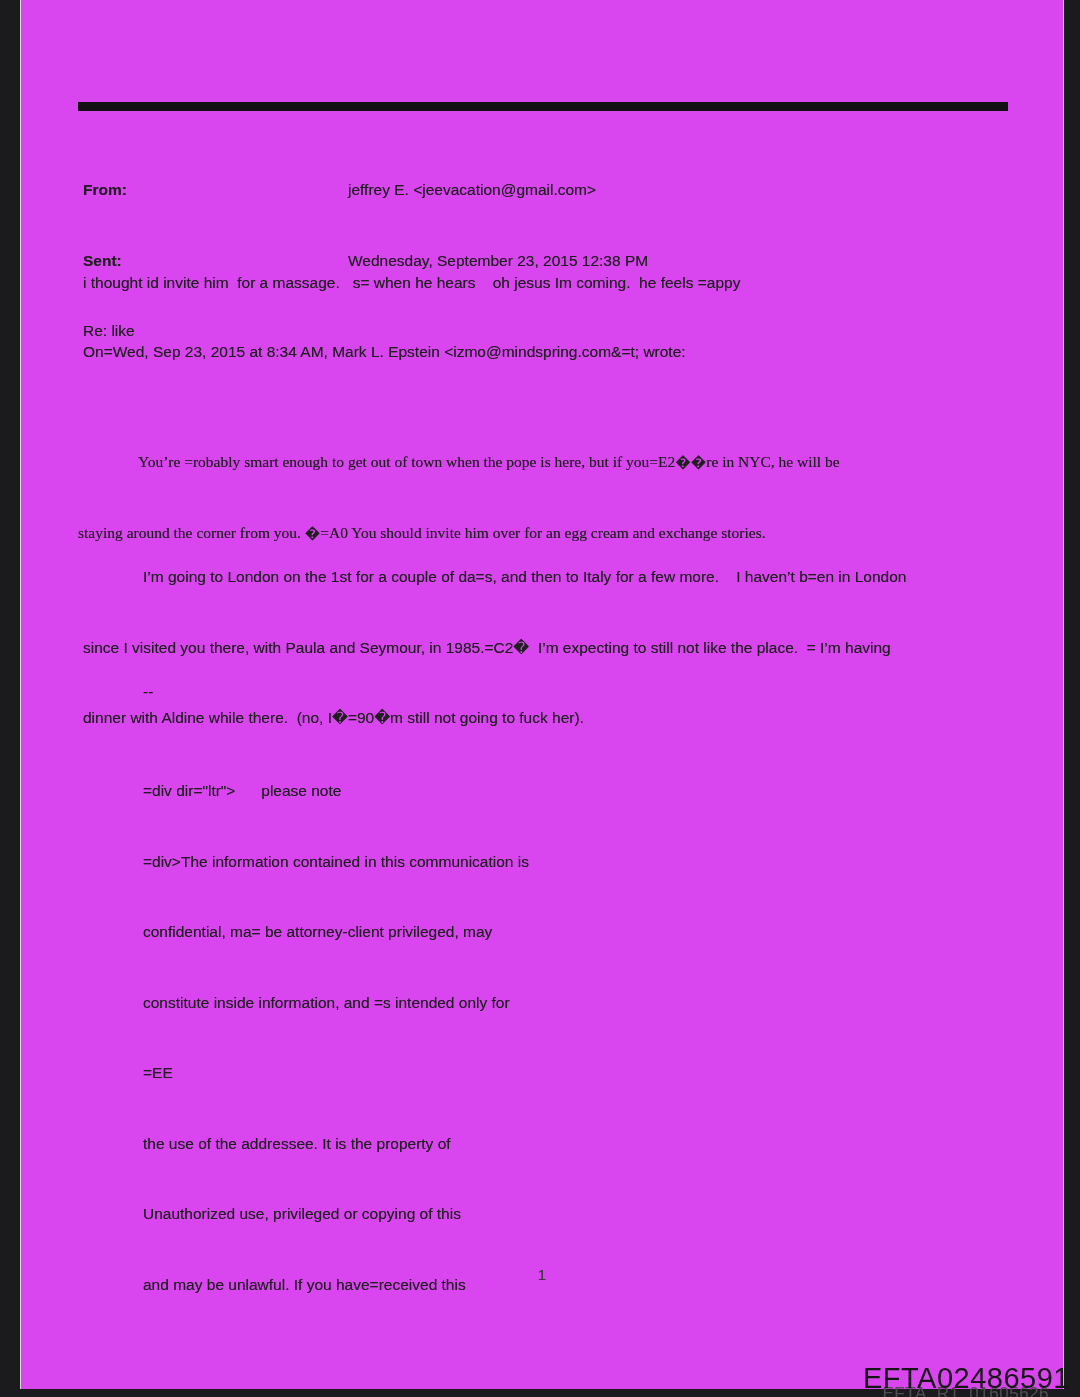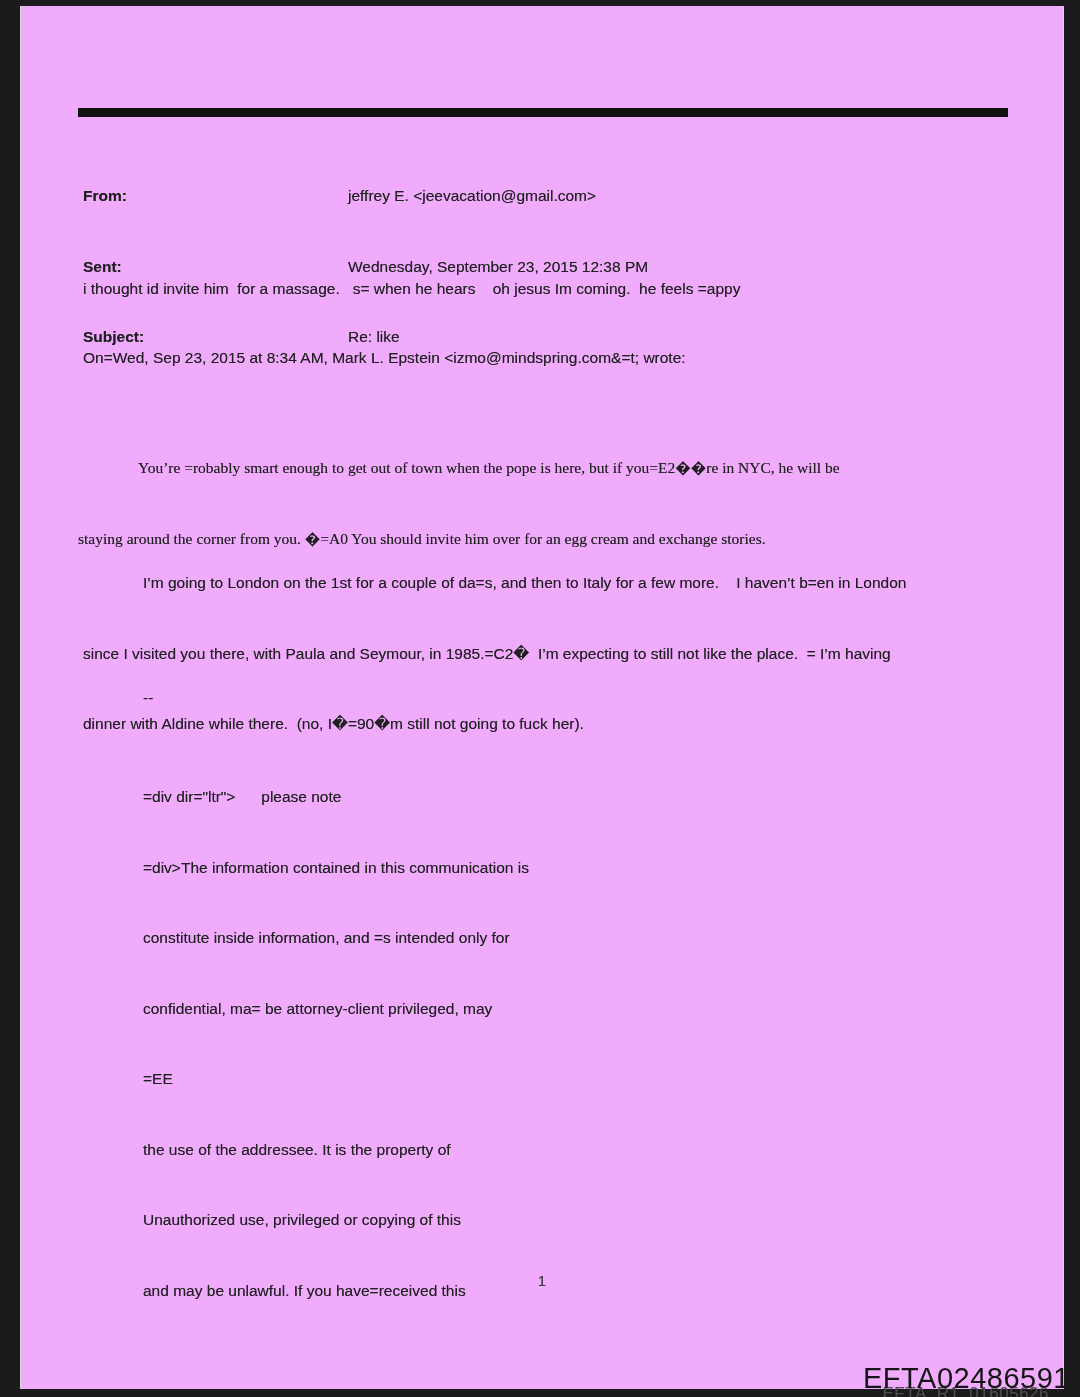--- a/index.html
+++ b/index.html
@@ -7,23 +7,22 @@
     width: 1080px; height: 1397px;
     position: relative;
     background: #1b1b1d;
     font-family: "Liberation Sans", "DejaVu Sans", sans-serif;
     color: #1f1f1f;
     overflow: hidden;
   }
   .page {
     position: absolute;
     left: 20px; right: 16px; top: 0; bottom: 8px;
-    background: #f0abfc;
+    background: #d946ef;
     box-shadow: inset 1px 0 0 #d8d8d8, inset -1px 0 0 #d8d8d8;
-    margin-top: 6px;
   }
   .edge-bar { position: absolute; background: #1b1b1d; }
   .top-rule {
     position: absolute;
     left: 58px; top: 102px;      
     width: 930px; height: 9px;
     background: #111;
   }
   .txt {
     position: absolute;
@@ -78,21 +77,20 @@
   <div class="txt header-block">
     <div class="header-row">
       <span class="header-label">From:</span>
       <span class="header-value">jeffrey E. &lt;jeevacation@gmail.com&gt;</span>
     </div>
     <div class="header-row">
       <span class="header-label">Sent:</span>
       <span class="header-value">Wednesday, September 23, 2015 12:38 PM</span>
     </div>
     <div class="header-row">
-      <span class="header-label">Subject:</span>
       <span class="header-value">Re: like</span>
     </div>
   </div>
 
   <div class="txt msg-line">i thought id invite him  for a massage.   s= when he hears    oh jesus Im coming.  he feels =appy</div>
 
   <div class="txt quote-head">On=Wed, Sep 23, 2015 at 8:34 AM, Mark L. Epstein &lt;izmo@mindspring.com&amp;=t; wrote:</div>
 
   <div class="txt para1">
     <div class="indent">You’re =robably smart enough to get out of town when the pope is here, but if you=E2��re in NYC, he will be</div>
@@ -103,22 +101,22 @@
     <div class="indent">I’m going to London on the 1st for a couple of da=s, and then to Italy for a few more.    I haven’t b=en in London</div>
     <div>since I visited you there, with Paula and Seymour, in 1985.=C2�  I’m expecting to still not like the place.  = I’m having</div>
     <div>dinner with Aldine while there.  (no, I�=90�m still not going to fuck her).</div>
   </div>
 
   <div class="txt separator">--</div>
 
   <div class="txt disclaimer">
     <div>=div dir="ltr"&gt;      please note</div>
     <div>=div&gt;The information contained in this communication is</div>
+    <div>confidential, ma= be attorney-client privileged, may</div>
     <div>constitute inside information, and =s intended only for</div>
-    <div>confidential, ma= be attorney-client privileged, may</div>
     <div>=EE</div>
     <div>the use of the addressee. It is the property of</div>
     <div>Unauthorized use, privileged or copying of this</div>
     <div>and may be unlawful. If you have=received this</div>
     
     
     
     
   </div>
 

